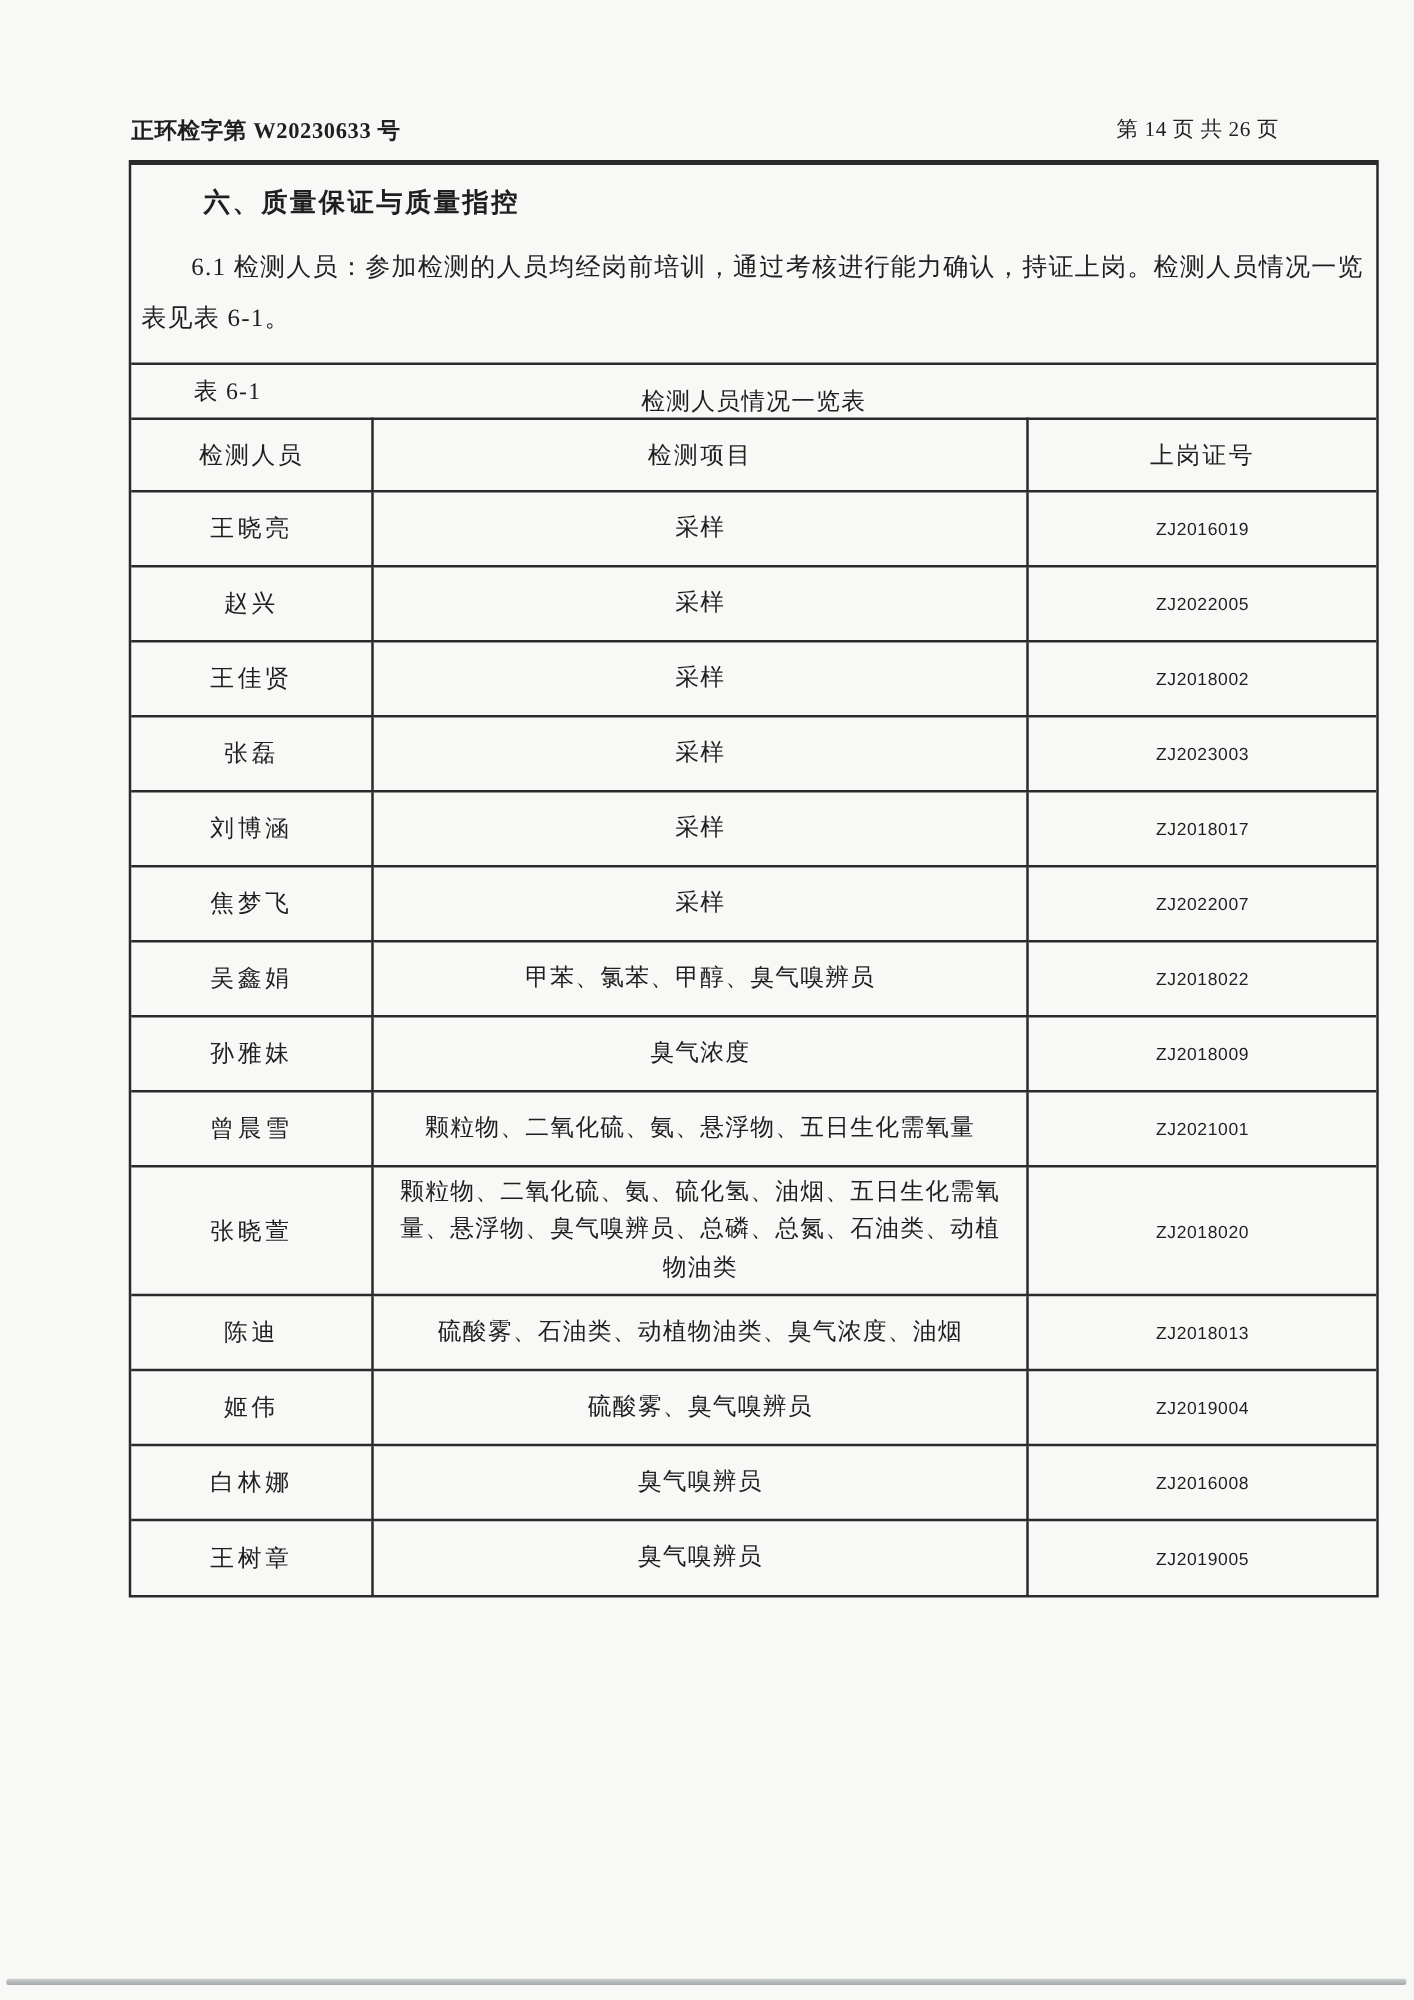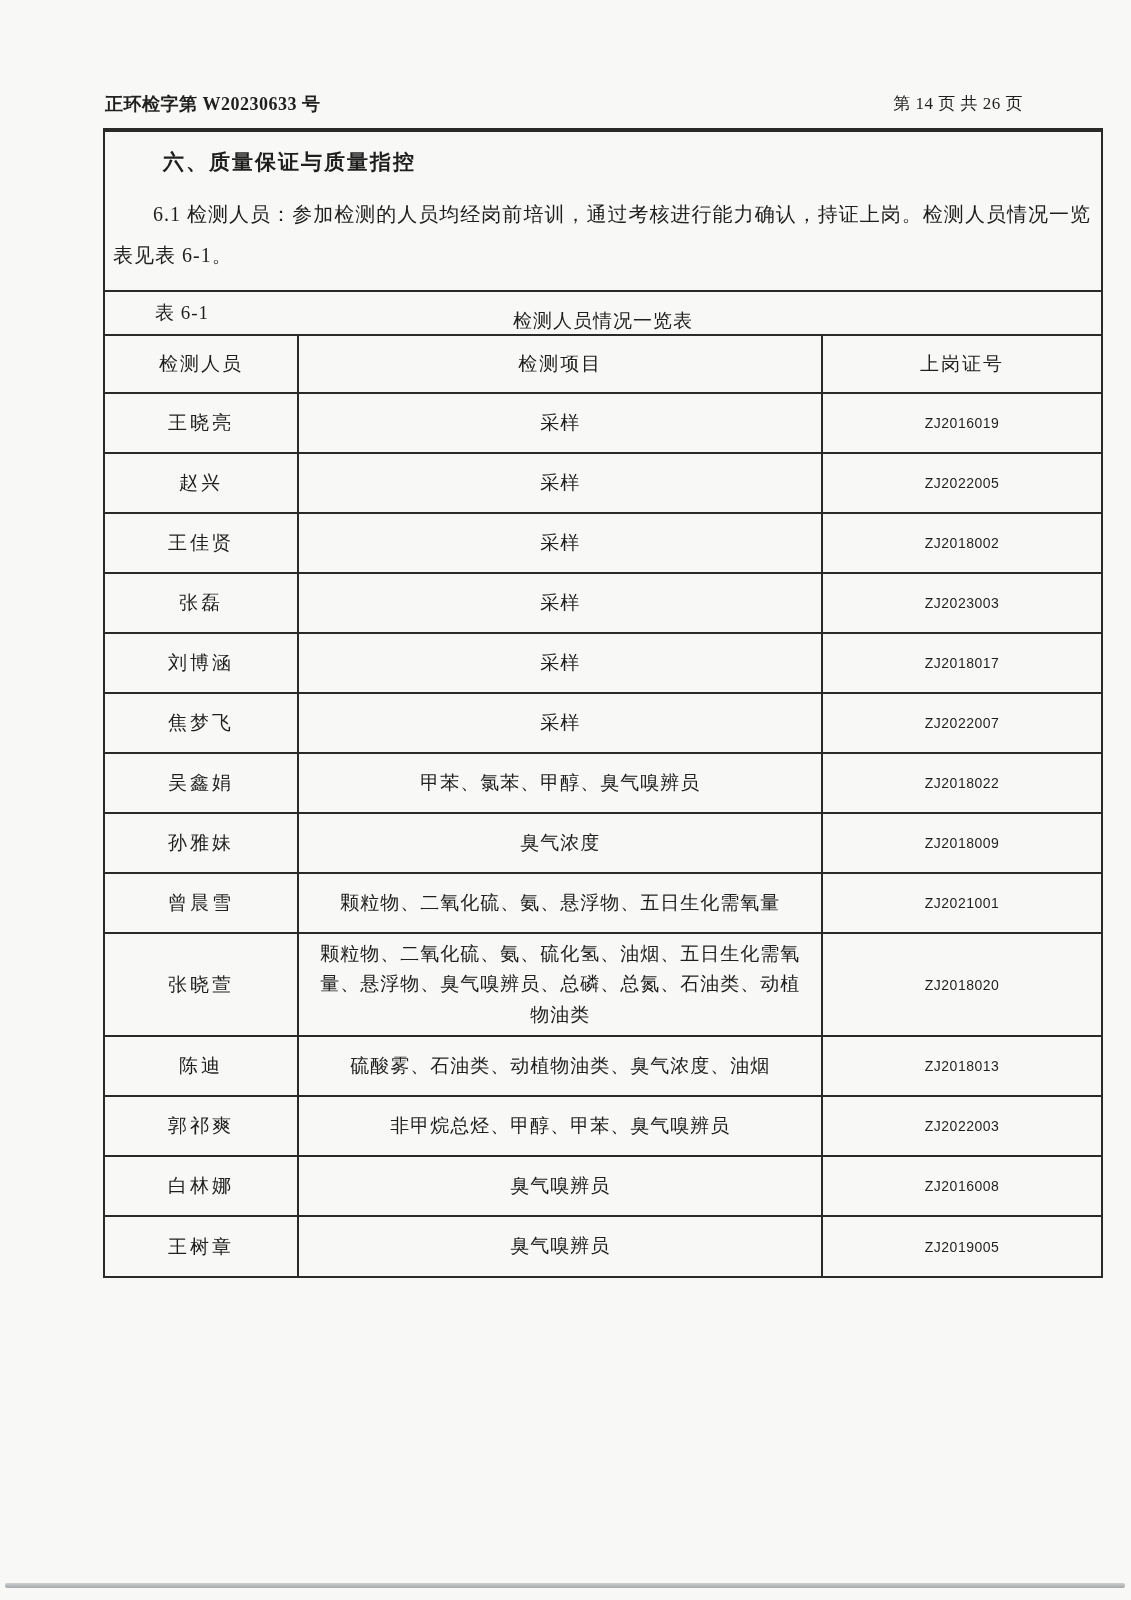--- a/index.html
+++ b/index.html
@@ -186,23 +186,23 @@
           <td class="name-cell">张晓萱</td>
           <td class="items-cell">颗粒物、二氧化硫、氨、硫化氢、油烟、五日生化需氧量、悬浮物、臭气嗅辨员、总磷、总氮、石油类、动植物油类</td>
           <td class="cert-cell">ZJ2018020</td>
         </tr>
         <tr>
           <td class="name-cell">陈迪</td>
           <td class="items-cell">硫酸雾、石油类、动植物油类、臭气浓度、油烟</td>
           <td class="cert-cell">ZJ2018013</td>
         </tr>
         <tr>
-          <td class="name-cell">郭祁爽</td>
-          <td class="items-cell">非甲烷总烃、甲醇、甲苯、臭气嗅辨员</td>
-          <td class="cert-cell">ZJ2022003</td>
+          <td class="name-cell">姬伟</td>
+          <td class="items-cell">硫酸雾、臭气嗅辨员</td>
+          <td class="cert-cell">ZJ2019004</td>
         </tr>
         <tr>
           <td class="name-cell">白林娜</td>
           <td class="items-cell">臭气嗅辨员</td>
           <td class="cert-cell">ZJ2016008</td>
         </tr>
         <tr>
           <td class="name-cell">王树章</td>
           <td class="items-cell">臭气嗅辨员</td>
           <td class="cert-cell">ZJ2019005</td>

